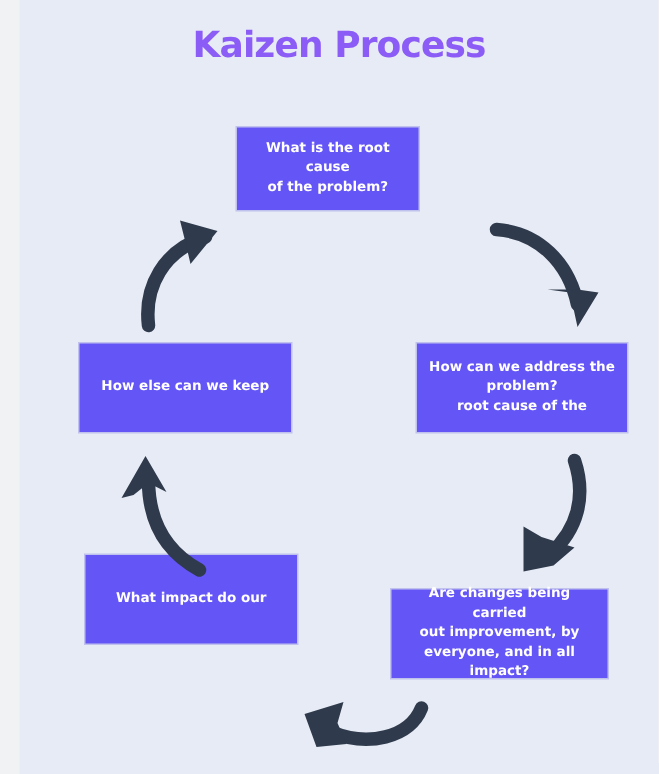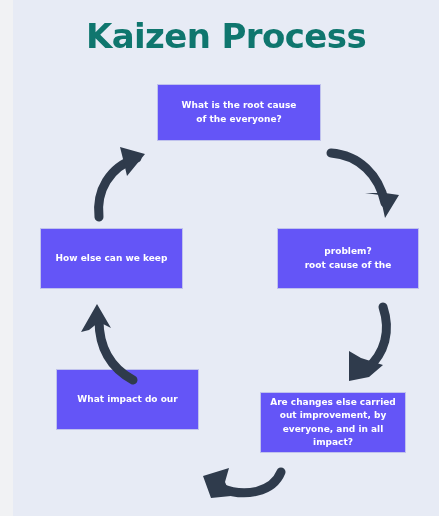--- a/index.html
+++ b/index.html
@@ -27,24 +27,24 @@
     width: 426px;
     height: 516px;
     background: #e7ebf5;
   }
   #title {
     position: absolute;
     left: 0;
     top: 16px;
     width: 426px;
     text-align: center;
-    font-size: 34px;
+    font-size: 24px;
     font-weight: 700;
     letter-spacing: -0.6px;
-    color: #0f766e;
+    color: #8b5cf6;
     font-family: "DejaVu Sans", sans-serif;
     white-space: nowrap;
   }
   .node {
     position: absolute;
     background: #6455f7;
     box-shadow: 0 0 0 1px rgba(160,160,230,0.55);
     color: #ffffff;
     display: flex;
     align-items: center;
@@ -66,49 +66,50 @@
 </style>
 </head>
 <body>
 
 <div id="canvas">
 
   <div id="board">
 
     <div id="title">Kaizen Process</div>
 
-    <div class="node" style="left:145px; top:85px; width:162px; height:55px;">
+    <div class="node" style="left:145px; top:85px; width:121px; height:55px;">
       <div>
         <span>What is the root cause</span>
-        <span>of the everyone?</span>
+        <span>of the problem?</span>
       </div>
     </div>
 
     <div class="node" style="left:265px; top:229px; width:140px; height:59px;">
       <div>
+        <span>How can we address the</span>
         <span>problem?</span>
         <span>root cause of the</span>
       </div>
     </div>
 
     <div class="node" style="left:248px; top:393px; width:144px; height:59px;">
       <div>
-        <span>Are changes else carried</span>
+        <span>Are changes being carried</span>
         <span>out improvement, by</span>
         <span>everyone, and in all impact?</span>
       </div>
     </div>
 
     <div class="node" style="left:44px; top:370px; width:141px; height:59px;">
       <div>
         <span>What impact do our</span>
       </div>
     </div>
 
-    <div class="node" style="left:28px; top:229px; width:141px; height:59px;">
+    <div class="node" style="left:40px; top:229px; width:141px; height:59px;">
       <div>
         <span>How else can we keep</span>
       </div>
     </div>
 
     <div class="arrow" style="left:70px; top:145px; width:80px; height:75px;">
       <svg width="80" height="75" viewBox="0 0 80 75">
         <path d="M16 72 C 13 46, 26 22, 54 13" stroke="#2f3b4c" stroke-width="9" fill="none" stroke-linecap="round"></path>
         <path d="M37 2 L 62 9 L 44 31 L 41 18 Z" fill="#2f3b4c"></path>
       </svg>

